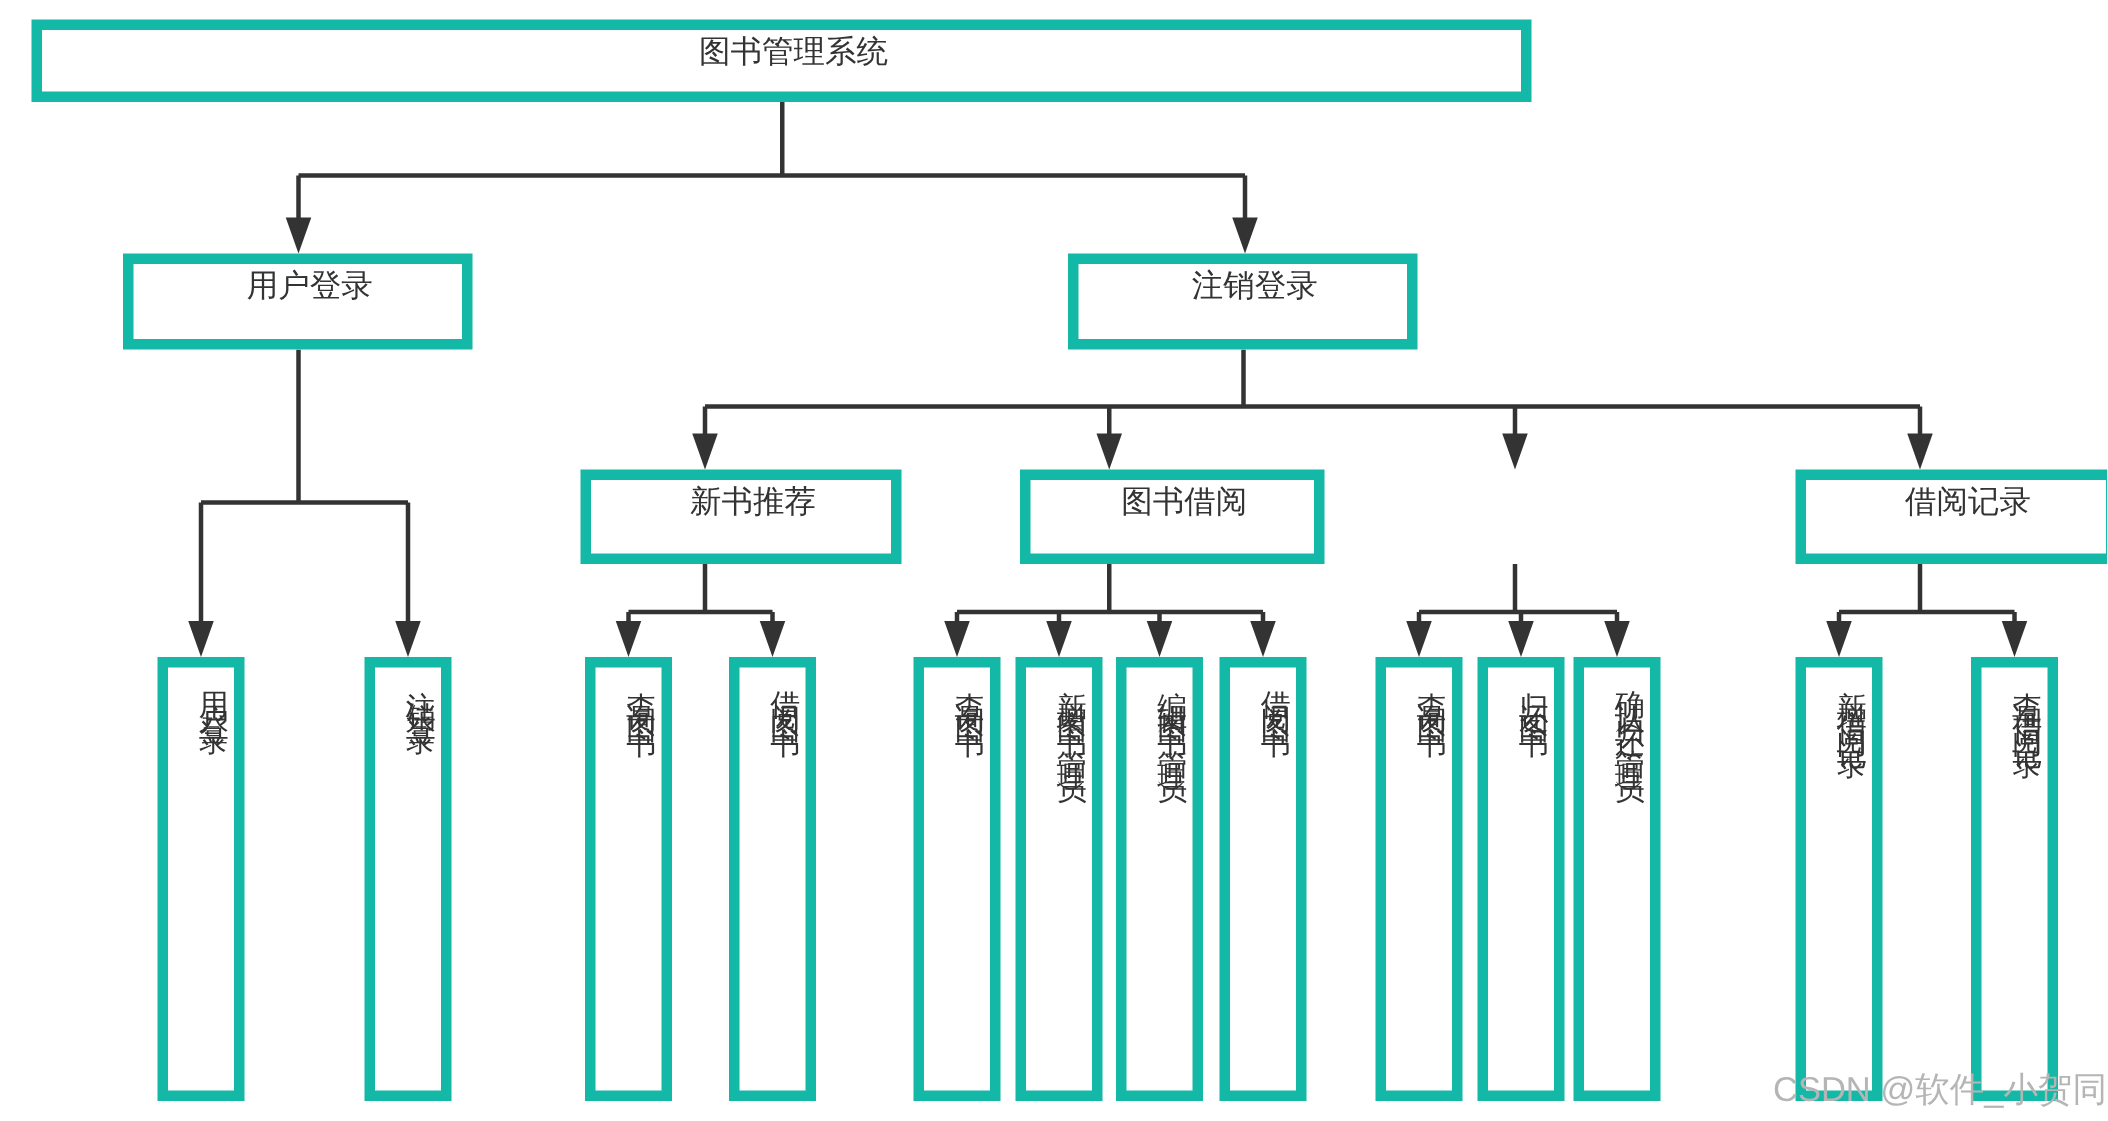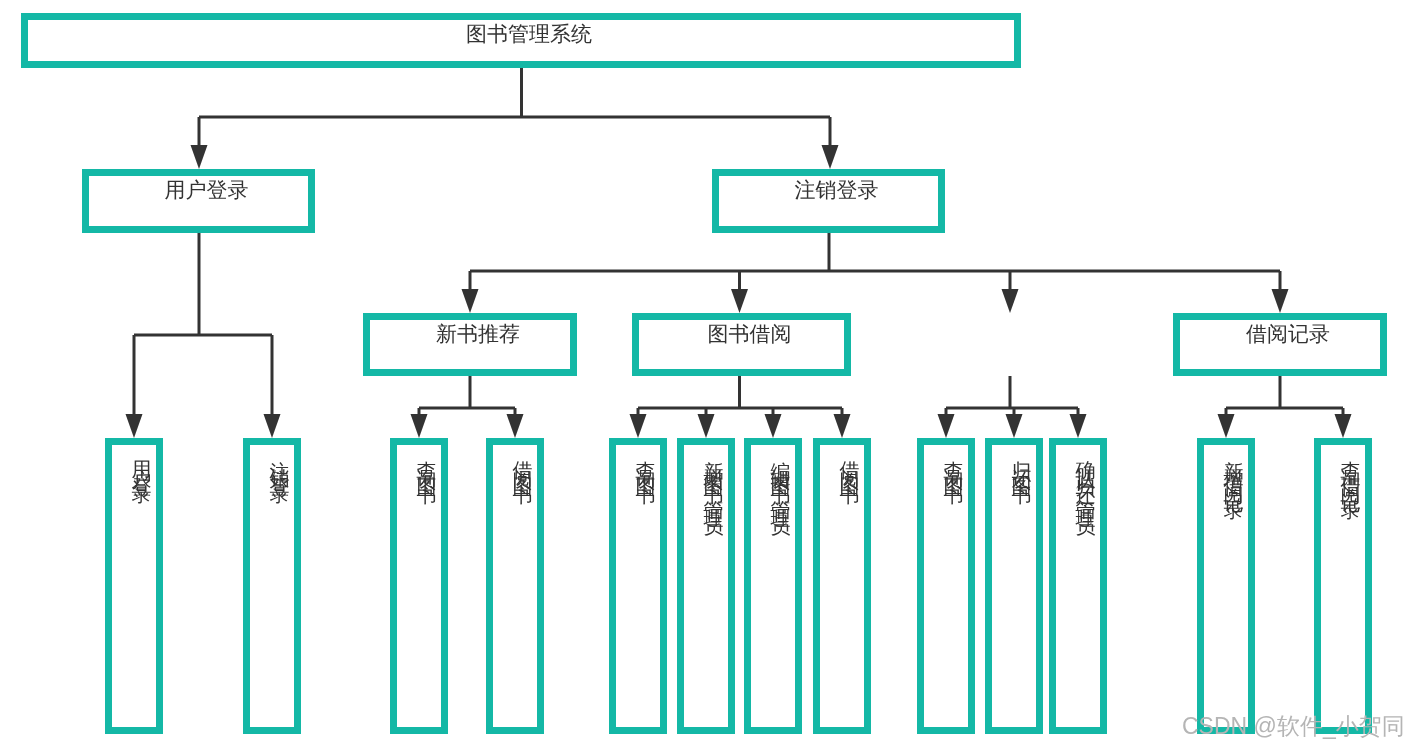--- a/index.html
+++ b/index.html
@@ -34,23 +34,23 @@
     font-size: 20px;
     letter-spacing: 8px;
     line-height: 1;
     color: #333333;
     max-height: 286px;
   }
   .root-box   { left: 21px;   top: 13px;  width: 1000px; height: 55px; }
   .lvl2       { top: 169px; height: 64px; width: 233px; }
   .box-user   { left: 82px; }
   .box-mgmt   { left: 712px; }
-  .lvl3       { top: 313px; height: 63px; width: 214px; }
+  .lvl3       { top: 313px; height: 63px; width: 214px; margin-left: 24px; }
   .box-rec    { left: 363px; }
-  .box-bor    { left: 632px; width: 219px; }
+  .box-bor    { left: 656px; width: 203px; }
   .box-cur    { left: 903px; }
   .box-log    { left: 1173px; }
   .leaf       { top: 438px; height: 296px; width: 58px; }
   .lf1  { left: 105px; }
   .lf2  { left: 243px; }
   .lf3  { left: 390px; }
   .lf4  { left: 486px; }
   .lf5  { left: 609px; }
   .lf6  { left: 677px; }
   .lf7  { left: 744px; }

